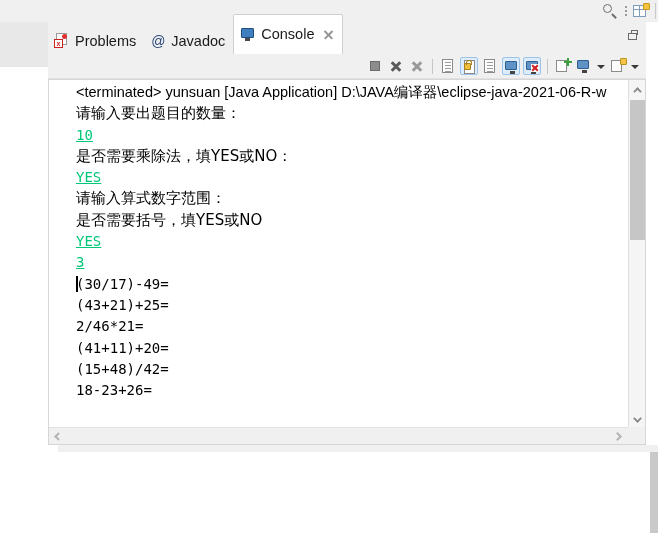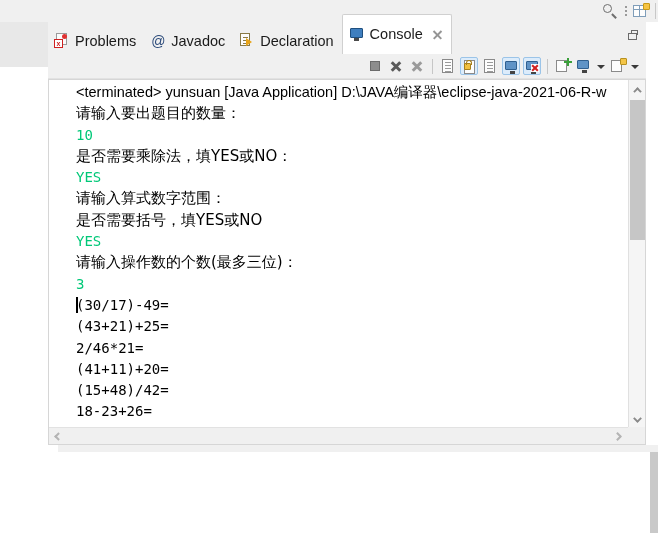--- a/index.html
+++ b/index.html
@@ -241,21 +241,21 @@
   .console-text {
     position: absolute; left: 0; top: 0; right: 17px; bottom: 17px;
     overflow: hidden; padding: 2px 0 0 2px;
     background: #ffffff;
   }
   .line {
     font-family: "DejaVu Sans", "Liberation Sans", sans-serif;
     font-size: 15px; line-height: 21.3px; height: 21.3px;
     color: #000000; white-space: pre; margin-left: 25px;
   }
-  .line.green { color: #00C878; font-family: "DejaVu Sans Mono", "Liberation Mono", monospace; font-size: 14px; }
+  .line.green { color: #00C878; font-family: "DejaVu Sans Mono", "Liberation Mono", monospace; font-size: 14px; text-decoration: underline; }
   .line.mono  { font-family: "DejaVu Sans Mono", "Liberation Mono", monospace; font-size: 14px; }
   .line.header { font-family: "Liberation Sans", sans-serif; font-size: 14.5px; }
   .line.caretline { position: relative; }
   .line.caretline::before {
     content:""; position:absolute; left:0px; top:2px; width:1.5px; height:16px; background:#000;
   }
 
   
   .vscroll {
     position: absolute; right: 0; top: 0; width: 17px; bottom: 17px;
@@ -353,27 +353,20 @@
           <span class="badge">x</span>
         </span>
         <span class="tab-label">Problems</span>
       </div>
 
       <div class="tab inactive">
         <span class="ic ic-javadoc">@</span>
         <span class="tab-label">Javadoc</span>
       </div>
 
-      <div class="tab inactive">
-        <span class="ic ic-decl">
-          <span class="doc"></span>
-          <span class="arr"></span>
-        </span>
-        <span class="tab-label">Declaration</span>
-      </div>
 
       <div class="tab active">
         <span class="ic ic-console">
           <span class="mon"></span>
           <span class="stand"></span>
         </span>
         <span class="tab-label">Console</span>
         <span class="tab-close"></span>
       </div>
 
@@ -448,21 +441,20 @@
 
       <div class="console-text">
         <div class="line header">&lt;terminated&gt; yunsuan [Java Application] D:\JAVA编译器\eclipse-java-2021-06-R-w</div>
         <div class="line">请输入要出题目的数量：</div>
         <div class="line green">10</div>
         <div class="line">是否需要乘除法，填YES或NO：</div>
         <div class="line green">YES</div>
         <div class="line">请输入算式数字范围：</div>
         <div class="line">是否需要括号，填YES或NO</div>
         <div class="line green">YES</div>
-        <div class="line">请输入操作数的个数(最多三位)：</div>
         <div class="line green">3</div>
         <div class="line mono caretline">(30/17)-49=</div>
         <div class="line mono">(43+21)+25=</div>
         <div class="line mono">2/46*21=</div>
         <div class="line mono">(41+11)+20=</div>
         <div class="line mono">(15+48)/42=</div>
         <div class="line mono">18-23+26=</div>
 
       </div>
 

